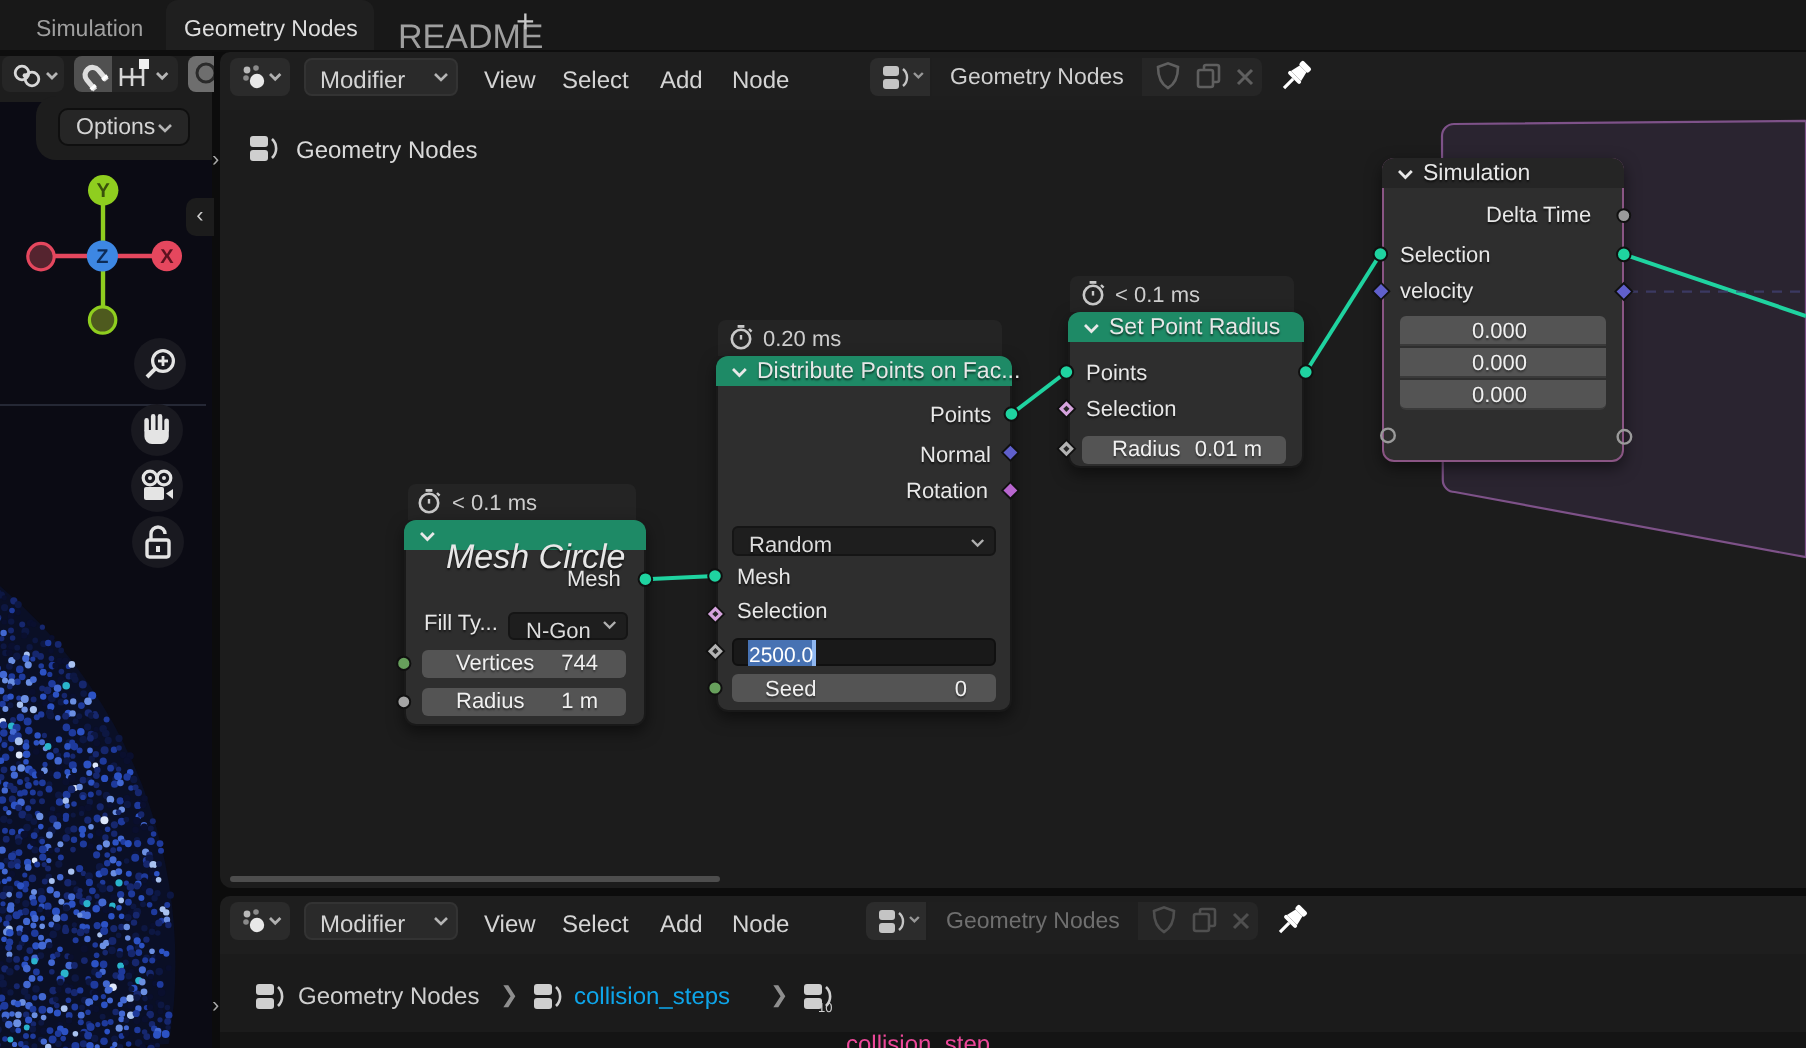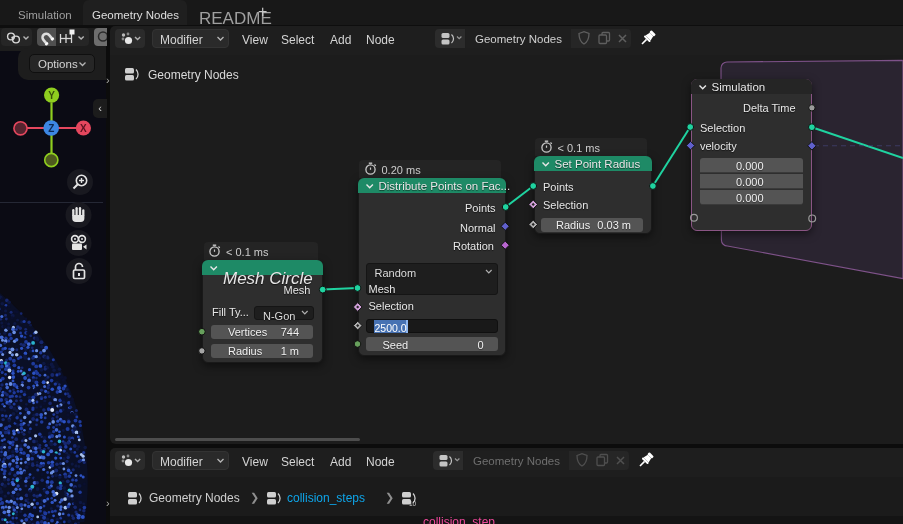--- a/index.html
+++ b/index.html
@@ -1194,21 +1194,21 @@
     <div class="abs" style="left:381.5px;top:163.5px;font-size:11px;color:#cdcdcd;">0.20 ms</div>
     <div class="abs" style="left:357.5px;top:177.5px;width:148px;height:178px;background:#2e2e2e;border:1px solid #191919;border-radius:6px;box-shadow:0 3px 8px rgba(0,0,0,0.5);"></div>
     <div class="abs" style="left:357.5px;top:177.5px;width:148px;height:15.8px;background:#1e8a66;border-radius:6px 6px 0 0;"></div>
     <svg class="abs" style="left:364.5px;top:182.5px;" width="10" height="8">
       <path d="M 1.5 1.5 l 3.2 3.2 l 3.2 -3.2" fill="none" stroke="#e8e8e8" stroke-width="1.4"></path>
     </svg>
     <div class="abs nodelbl" style="left:378.5px;top:181.0px;font-size:11.5px;">Distribute Points on Fac...</div>
     <div class="abs nodelbl" style="left:465px;top:202.5px;">Points</div>
     <div class="abs nodelbl" style="left:460px;top:222.5px;">Normal</div>
     <div class="abs nodelbl" style="left:453px;top:240.5px;">Rotation</div>
-    <div class="abs ddn" style="left:365.5px;top:263px;width:132px;height:32px;">
+    <div class="abs ddn" style="left:365.5px;top:263px;width:132px;height:15px;">
       <span style="position:absolute;left:8px;top:2.5px;">Random</span>
     </div>
     <svg class="abs" style="left:485px;top:269px;" width="9" height="6">
       <path d="M 1 1 l 2.8 2.8 l 2.8 -2.8" fill="none" stroke="#b0b0b0" stroke-width="1.2"></path>
     </svg>
     <div class="abs nodelbl" style="left:368.5px;top:283.5px;">Mesh</div>
     <div class="abs nodelbl" style="left:368.5px;top:301px;">Selection</div>
     <div class="abs" style="left:365.5px;top:319px;width:132px;height:14px;background:#191919;border:1px solid #101010;border-radius:3px;"></div>
     <div class="abs" style="left:374px;top:319.5px;width:32px;height:13px;background:#4772b3;"></div>
     <div class="abs" style="left:406px;top:319.5px;width:2px;height:13px;background:#8fb7f0;"></div>
@@ -1228,21 +1228,21 @@
     <div class="abs" style="left:533.5px;top:155.5px;width:118px;height:78.5px;background:#2e2e2e;border:1px solid #191919;border-radius:6px;box-shadow:0 3px 8px rgba(0,0,0,0.5);"></div>
     <div class="abs" style="left:533.5px;top:155.5px;width:118px;height:15.8px;background:#1e8a66;border-radius:6px 6px 0 0;"></div>
     <svg class="abs" style="left:540.5px;top:160.5px;" width="10" height="8">
       <path d="M 1.5 1.5 l 3.2 3.2 l 3.2 -3.2" fill="none" stroke="#e8e8e8" stroke-width="1.4"></path>
     </svg>
     <div class="abs nodelbl" style="left:554.5px;top:159.0px;font-size:11.5px;">Set Point Radius</div>
     <div class="abs nodelbl" style="left:543px;top:181.5px;">Points</div>
     <div class="abs nodelbl" style="left:543px;top:200px;">Selection</div>
     <div class="abs field" style="left:541px;top:217.5px;width:102px;height:14px;">
       <span style="position:absolute;left:15px;top:1.5px;">Radius</span>
-      <span style="position:absolute;right:12px;top:1.5px;">0.03 m</span>
+      <span style="position:absolute;right:12px;top:1.5px;">0.01 m</span>
     </div>
     <div class="abs" style="left:690.5px;top:78.5px;width:121.5px;height:152px;background:#2e2e2e;border:1px solid #8a5584;border-radius:6px;box-shadow:0 3px 8px rgba(0,0,0,0.5);"></div>
     <div class="abs" style="left:690.5px;top:78.5px;width:121.5px;height:15.8px;background:#252525;border-radius:6px 6px 0 0;"></div>
     <svg class="abs" style="left:697.5px;top:83.5px;" width="10" height="8">
       <path d="M 1.5 1.5 l 3.2 3.2 l 3.2 -3.2" fill="none" stroke="#e8e8e8" stroke-width="1.4"></path>
     </svg>
     <div class="abs nodelbl" style="left:711.5px;top:82.0px;font-size:11.5px;">Simulation</div>
     <div class="abs nodelbl" style="left:743px;top:103px;">Delta Time</div>
     <div class="abs nodelbl" style="left:700px;top:122.5px;">Selection</div>
     <div class="abs nodelbl" style="left:700px;top:141px;">velocity</div>

